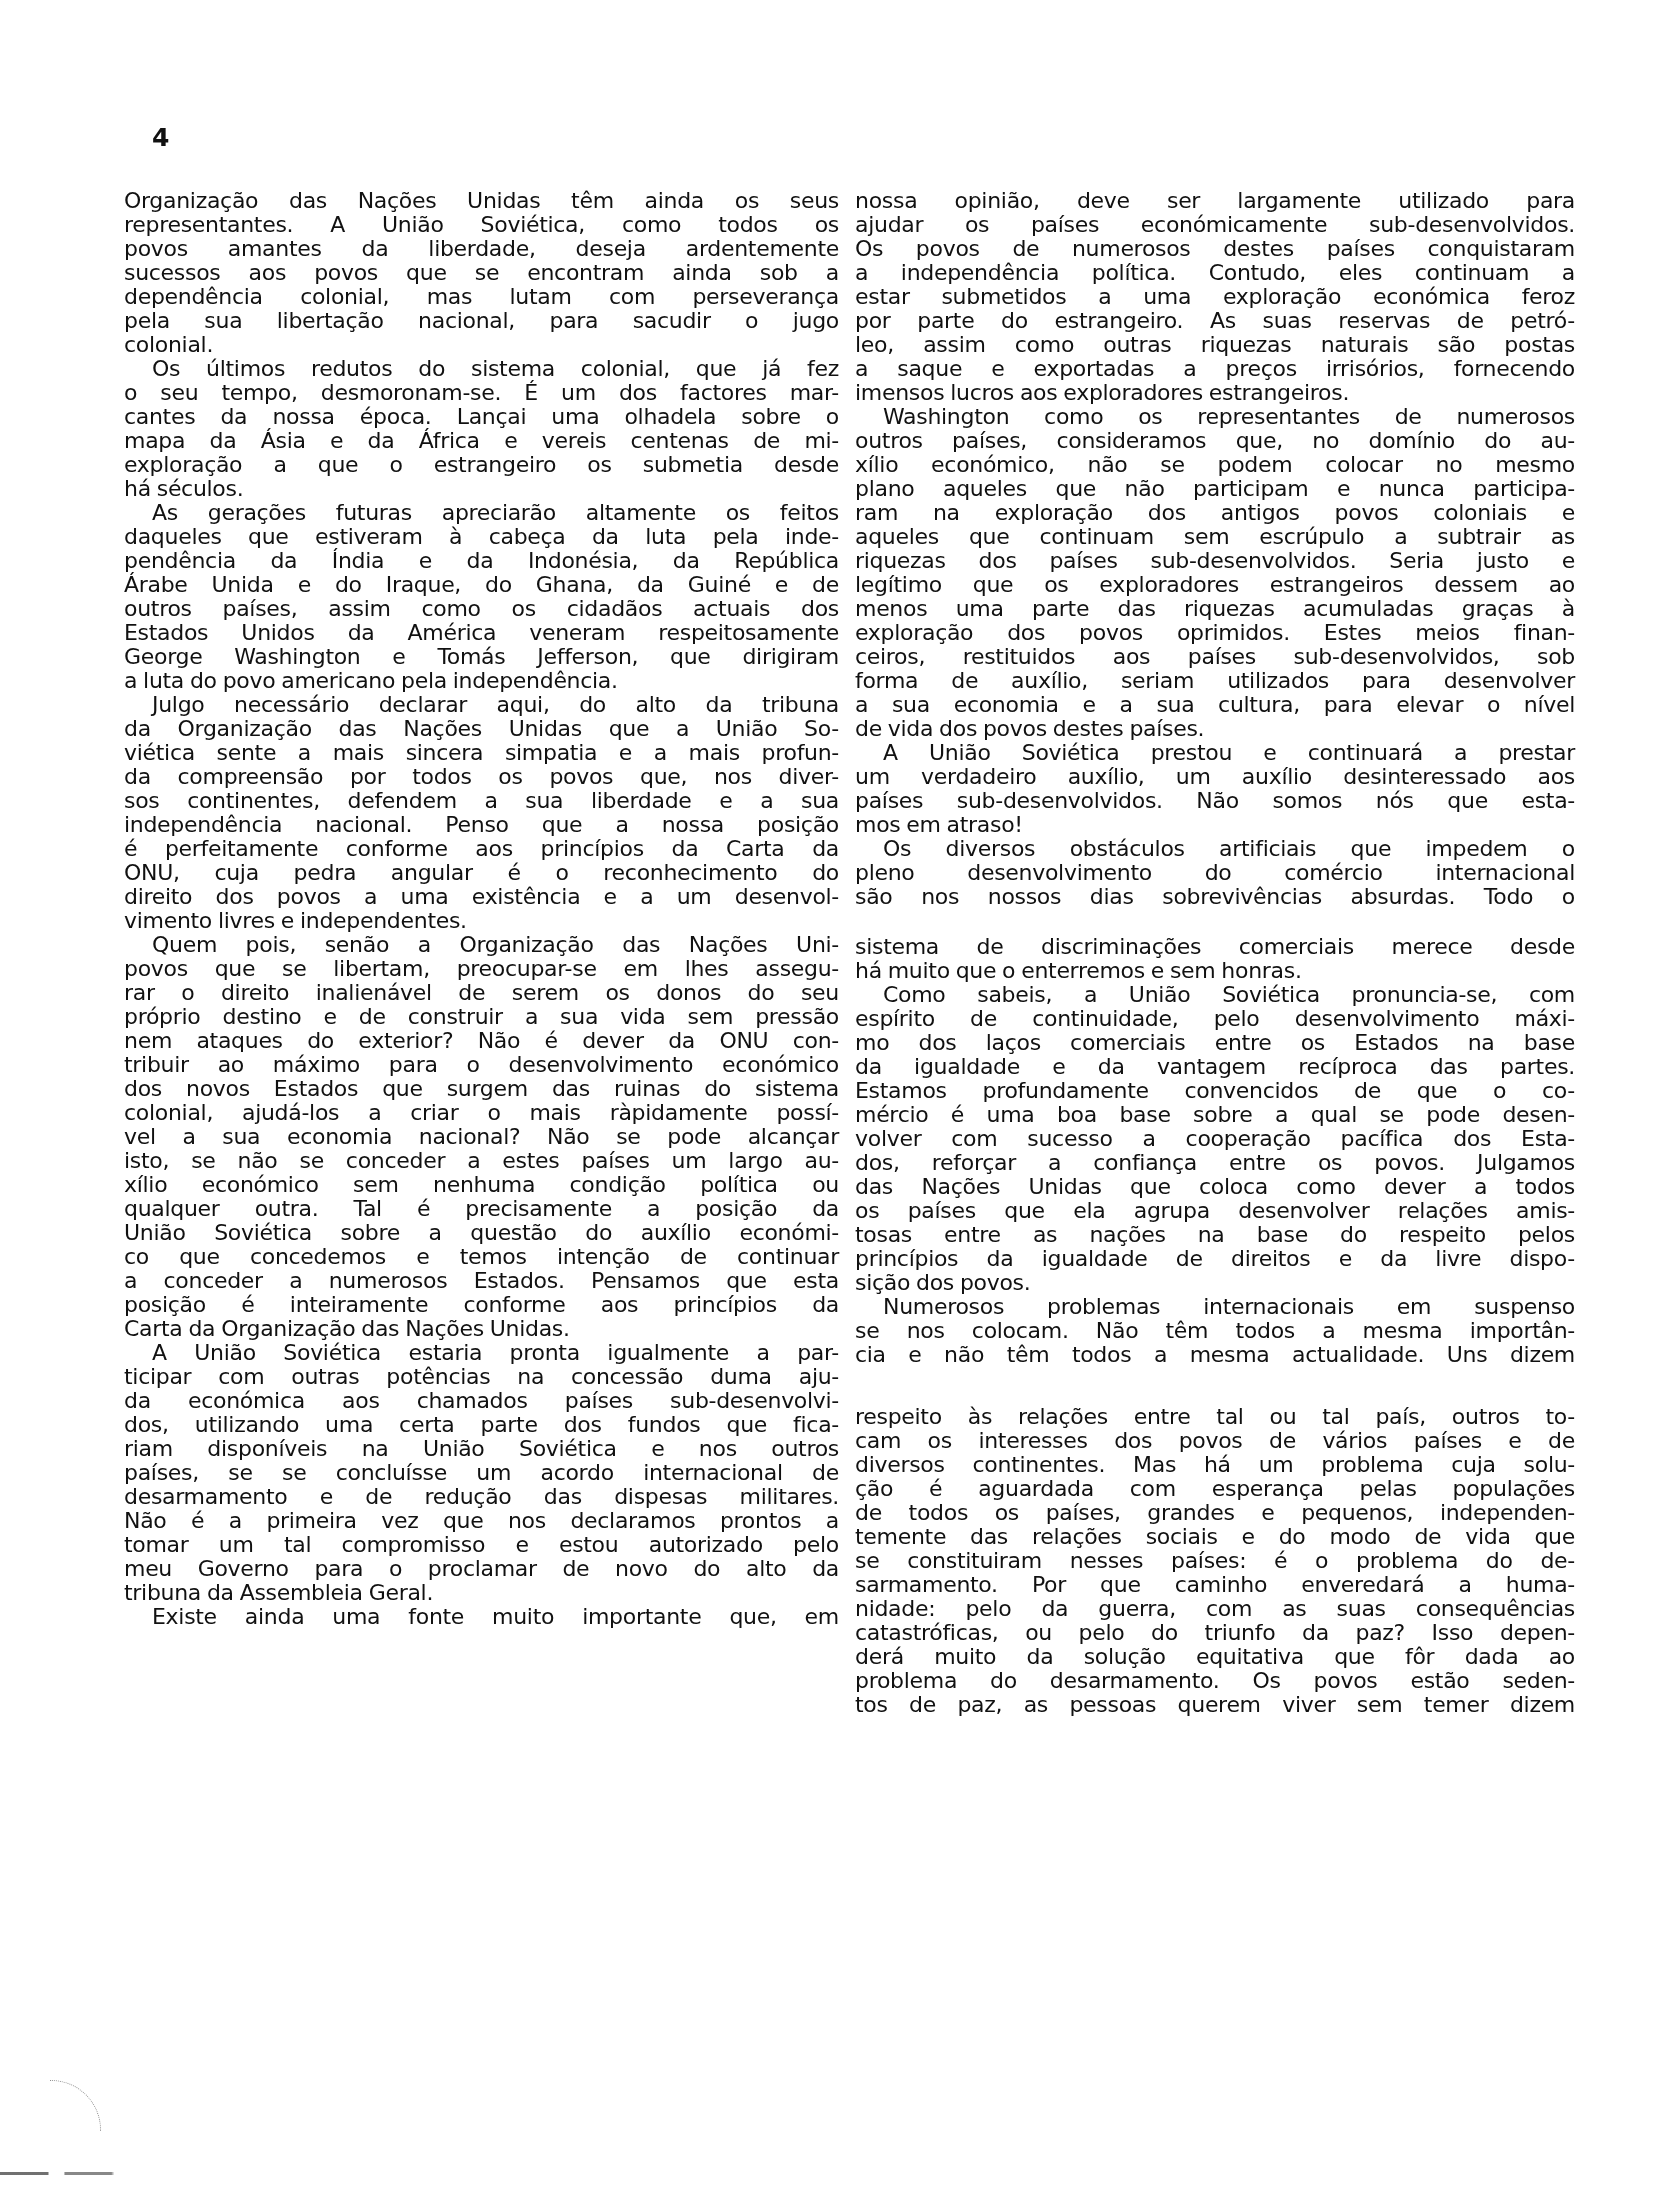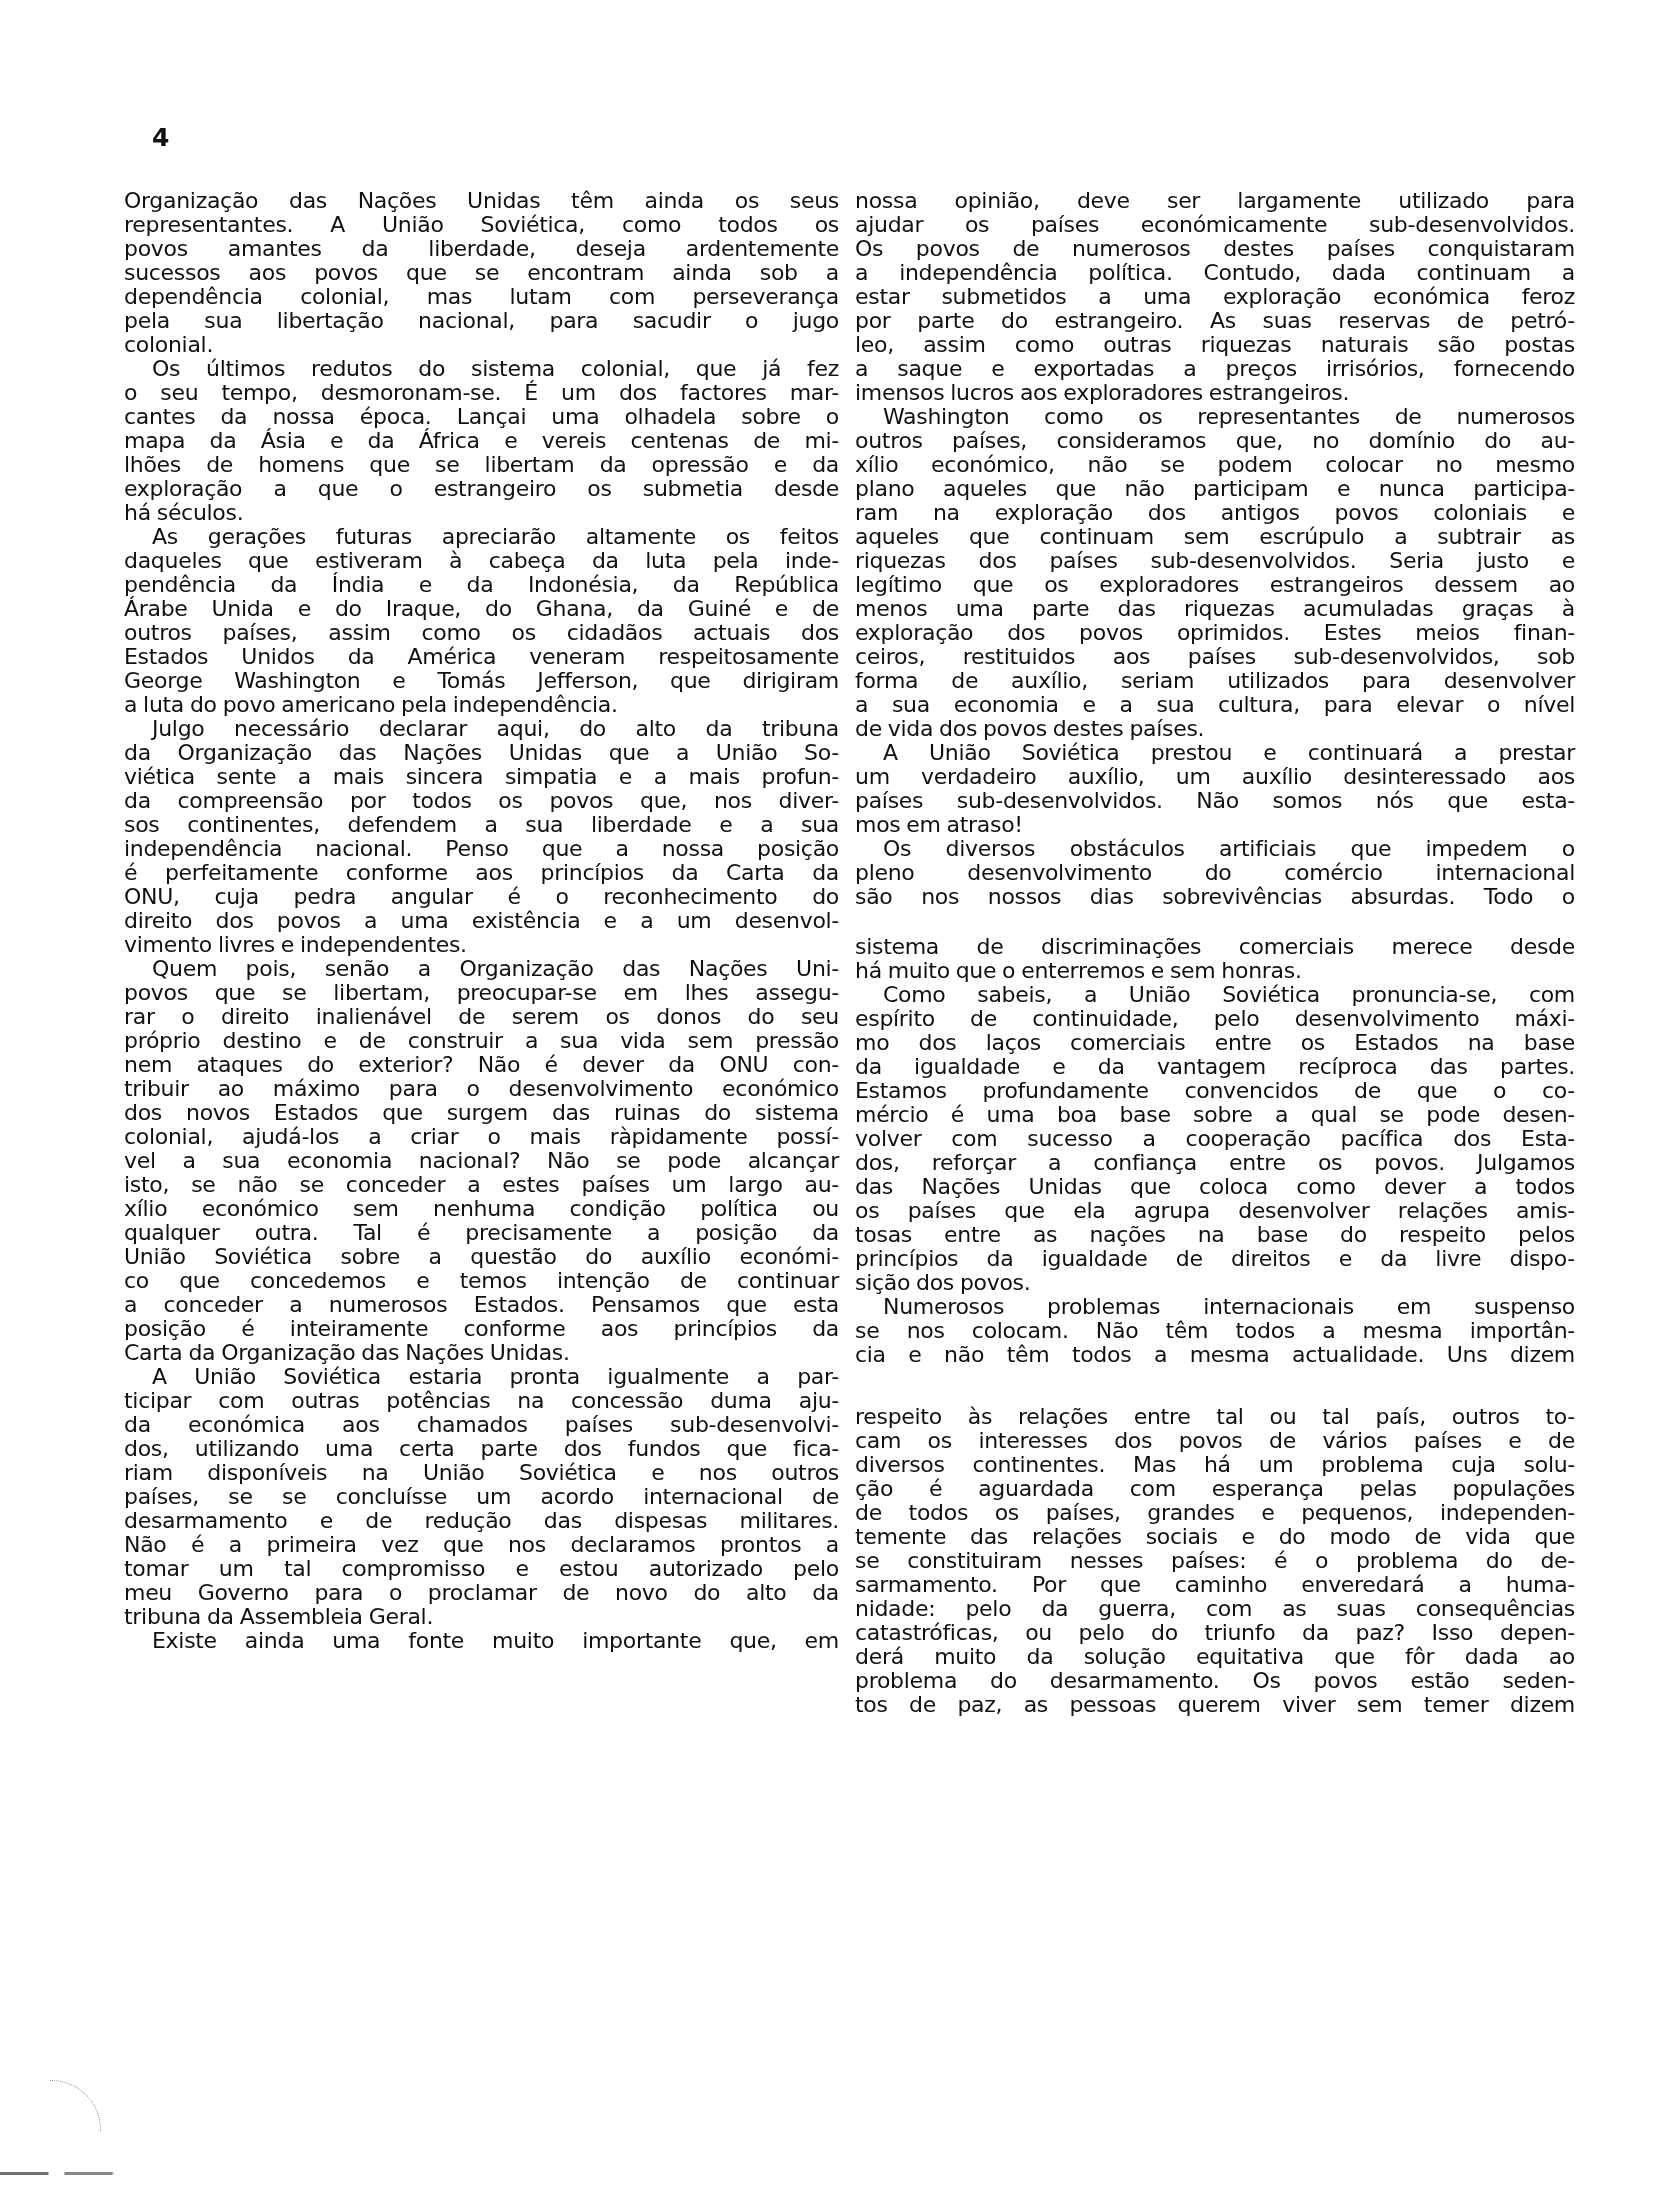--- a/index.html
+++ b/index.html
@@ -46,21 +46,20 @@
       <span class="line" style="display: block; width: 715px;">representantes. A União Soviética, como todos os</span>
       <span class="line" style="display: block; width: 715px;">povos amantes da liberdade, deseja ardentemente</span>
       <span class="line" style="display: block; width: 715px;">sucessos aos povos que se encontram ainda sob a</span>
       <span class="line" style="display: block; width: 715px;">dependência colonial, mas lutam com perseverança</span>
       <span class="line" style="display: block; width: 715px;">pela sua libertação nacional, para sacudir o jugo</span>
       <span class="line last" style="display: block; width: 715px;">colonial.</span>
       <span class="line indent" style="display: block; width: 687px;">Os últimos redutos do sistema colonial, que já fez</span>
       <span class="line" style="display: block; width: 715px;">o seu tempo, desmoronam-se. É um dos factores mar-</span>
       <span class="line" style="display: block; width: 715px;">cantes da nossa época. Lançai uma olhadela sobre o</span>
       <span class="line" style="display: block; width: 715px;">mapa da Ásia e da África e vereis centenas de mi-</span>
-      <span class="line" style="display: block; width: 715px;">lhões de homens que se libertam da opressão e da</span>
       <span class="line" style="display: block; width: 715px;">exploração a que o estrangeiro os submetia desde</span>
       <span class="line last" style="display: block; width: 715px;">há séculos.</span>
       <span class="line indent" style="display: block; width: 687px;">As gerações futuras apreciarão altamente os feitos</span>
       <span class="line" style="display: block; width: 715px;">daqueles que estiveram à cabeça da luta pela inde-</span>
       <span class="line" style="display: block; width: 715px;">pendência da Índia e da Indonésia, da República</span>
       <span class="line" style="display: block; width: 715px;">Árabe Unida e do Iraque, do Ghana, da Guiné e de</span>
       <span class="line" style="display: block; width: 715px;">outros países, assim como os cidadãos actuais dos</span>
       <span class="line" style="display: block; width: 715px;">Estados Unidos da América veneram respeitosamente</span>
       <span class="line" style="display: block; width: 715px;">George Washington e Tomás Jefferson, que dirigiram</span>
       <span class="line last" style="display: block; width: 715px;">a luta do povo americano pela independência.</span>
@@ -101,21 +100,21 @@
       <span class="line" style="display: block; width: 715px;">Não é a primeira vez que nos declaramos prontos a</span>
       <span class="line" style="display: block; width: 715px;">tomar um tal compromisso e estou autorizado pelo</span>
       <span class="line" style="display: block; width: 715px;">meu Governo para o proclamar de novo do alto da</span>
       <span class="line last" style="display: block; width: 715px;">tribuna da Assembleia Geral.</span>
       <span class="line indent" style="display: block; width: 687px;">Existe ainda uma fonte muito importante que, em</span>
     </div>
   <div class="column col-right" id="col-right">
       <span class="line" style="display: block; width: 720px;">nossa opinião, deve ser largamente utilizado para</span>
       <span class="line" style="display: block; width: 720px;">ajudar os países económicamente sub-desenvolvidos.</span>
       <span class="line" style="display: block; width: 720px;">Os povos de numerosos destes países conquistaram</span>
-      <span class="line" style="display: block; width: 720px;">a independência política. Contudo, dada continuam a</span>
+      <span class="line" style="display: block; width: 720px;">a independência política. Contudo, eles continuam a</span>
       <span class="line" style="display: block; width: 720px;">estar submetidos a uma exploração económica feroz</span>
       <span class="line" style="display: block; width: 720px;">por parte do estrangeiro. As suas reservas de petró-</span>
       <span class="line" style="display: block; width: 720px;">leo, assim como outras riquezas naturais são postas</span>
       <span class="line" style="display: block; width: 720px;">a saque e exportadas a preços irrisórios, fornecendo</span>
       <span class="line last" style="display: block; width: 720px;">imensos lucros aos exploradores estrangeiros.</span>
       <span class="line indent" style="display: block; width: 692px;">Washington como os representantes de numerosos</span>
       <span class="line" style="display: block; width: 720px;">outros países, consideramos que, no domínio do au-</span>
       <span class="line" style="display: block; width: 720px;">xílio económico, não se podem colocar no mesmo</span>
       <span class="line" style="display: block; width: 720px;">plano aqueles que não participam e nunca participa-</span>
       <span class="line" style="display: block; width: 720px;">ram na exploração dos antigos povos coloniais e</span>

